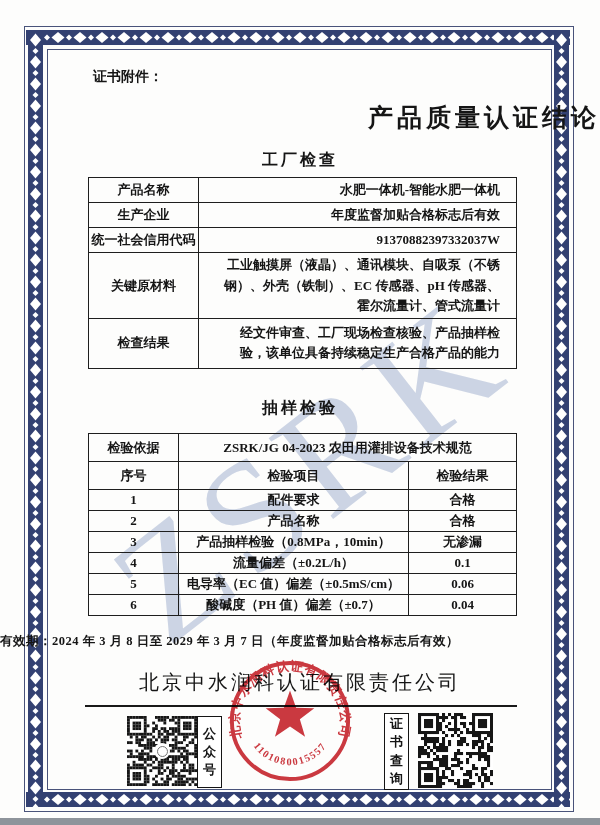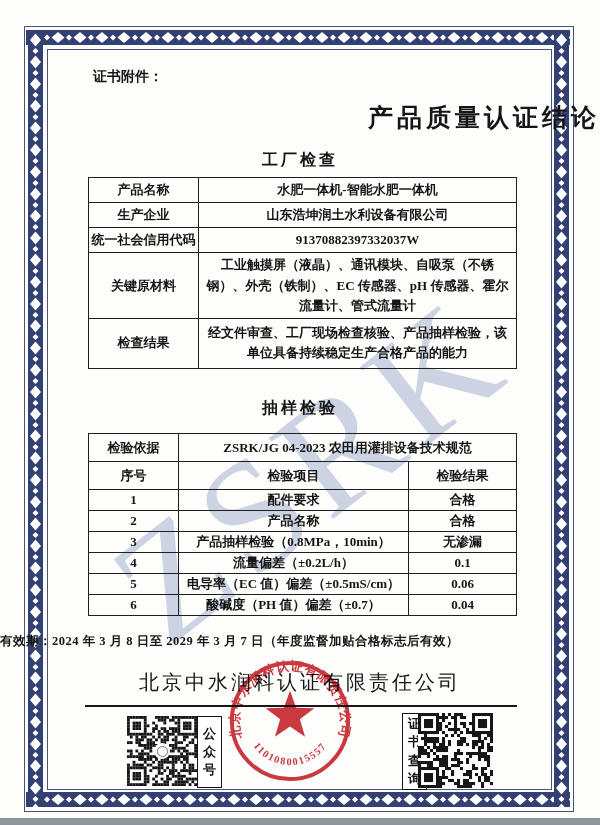--- a/index.html
+++ b/index.html
@@ -34,41 +34,41 @@
          font-size:25px;font-weight:700;letter-spacing:4px;}
   .sec-title{position:absolute;width:600px;text-align:center;font-size:16px;
          font-weight:600;letter-spacing:3px;}
   .sec1{top:150px;} .sec2{top:398px;text-align:center;}
   table{border-collapse:collapse;table-layout:fixed;background:transparent;}
   .tb{position:absolute;left:88px;width:428px;}
   .tb1{top:177px;} .tb2{top:433px;}
   .tb td{border:1.5px solid #1e1e1e;font-size:13px;font-weight:600;
          padding:0;vertical-align:middle;}
   .tb .lbl{text-align:center;white-space:nowrap;}
-  .tb .val{text-align:center;padding:2px 4px;line-height:1.55;}
+  .tb .val{text-align:right;padding:2px 16px;line-height:1.55;}
   .tb .ctr{text-align:center;white-space:nowrap;}
   .small-lbl{font-size:12.5px;}
   
   .validity{position:absolute;left:0;top:633px;width:600px;text-align:left;
             font-size:12.5px;font-weight:700;letter-spacing:0.5px;}
   .company{position:absolute;left:0;top:669px;width:600px;text-align:center;
            font-size:20px;font-weight:500;letter-spacing:3px;}
   .company-rule{position:absolute;left:85px;top:705px;width:432px;height:2px;background:#191919;}
   .qr{position:absolute;background:#fff;}
   .qr-left{left:127px;top:716px;width:70px;height:70px;}
   .qr-right{left:418px;top:713px;width:75px;height:75px;}
   .qr-logo{position:absolute;left:154px;top:743px;width:16px;height:16px;background:#fff;
            border-radius:50%;display:flex;align-items:center;justify-content:center;z-index:3;}
   .qr-logo::after{content:"";width:9px;height:9px;border:1.5px solid #777;border-radius:50%;}
   .vlabel{position:absolute;border:1.5px solid #141414;display:flex;align-items:center;
           justify-content:center;background:#fff;}
   .vlabel span{display:block;width:15px;word-break:break-all;text-align:center;
           font-size:13px;font-weight:600;line-height:1.4;}
   .vl-left{left:197px;top:716px;width:23px;height:70px;}
-  .vl-right{left:402px;top:713px;width:23px;height:75px;}
+  .vl-right{left:384px;top:713px;width:23px;height:75px;}
   .stamp{position:absolute;left:226px;top:657px;width:128px;height:128px;z-index:4;
          opacity:0.9;mix-blend-mode:multiply;}
   .bottom-strip{position:absolute;left:0;top:818px;width:600px;height:7px;
          background:#8e949b;z-index:5;}
 </style>
 </head>
 <body>
 
 <div class="page">
 
@@ -346,21 +346,21 @@
           <col style="width:110px">
           <col style="width:318px">
         </colgroup>
       <tbody>
           <tr style="height:24px">
         <td class="lbl">产品名称</td>
         <td class="val">水肥一体机-智能水肥一体机</td>
       </tr>
       <tr style="height:24px">
         <td class="lbl">生产企业</td>
-        <td class="val">山东浩坤润土水利设备有限公司</td>
+        <td class="val">年度监督加贴合格标志后有效</td>
       </tr>
       <tr style="height:24px">
         <td class="lbl small-lbl">统一社会信用代码</td>
         <td class="val">91370882397332037W</td>
       </tr>
       <tr style="height:49px">
         <td class="lbl">关键原材料</td>
         <td class="val">工业触摸屏（液晶）、通讯模块、自吸泵（不锈钢）、外壳（铁制）、EC 传感器、pH 传感器、霍尔流量计、管式流量计</td>
       </tr>
       <tr style="height:50px">

